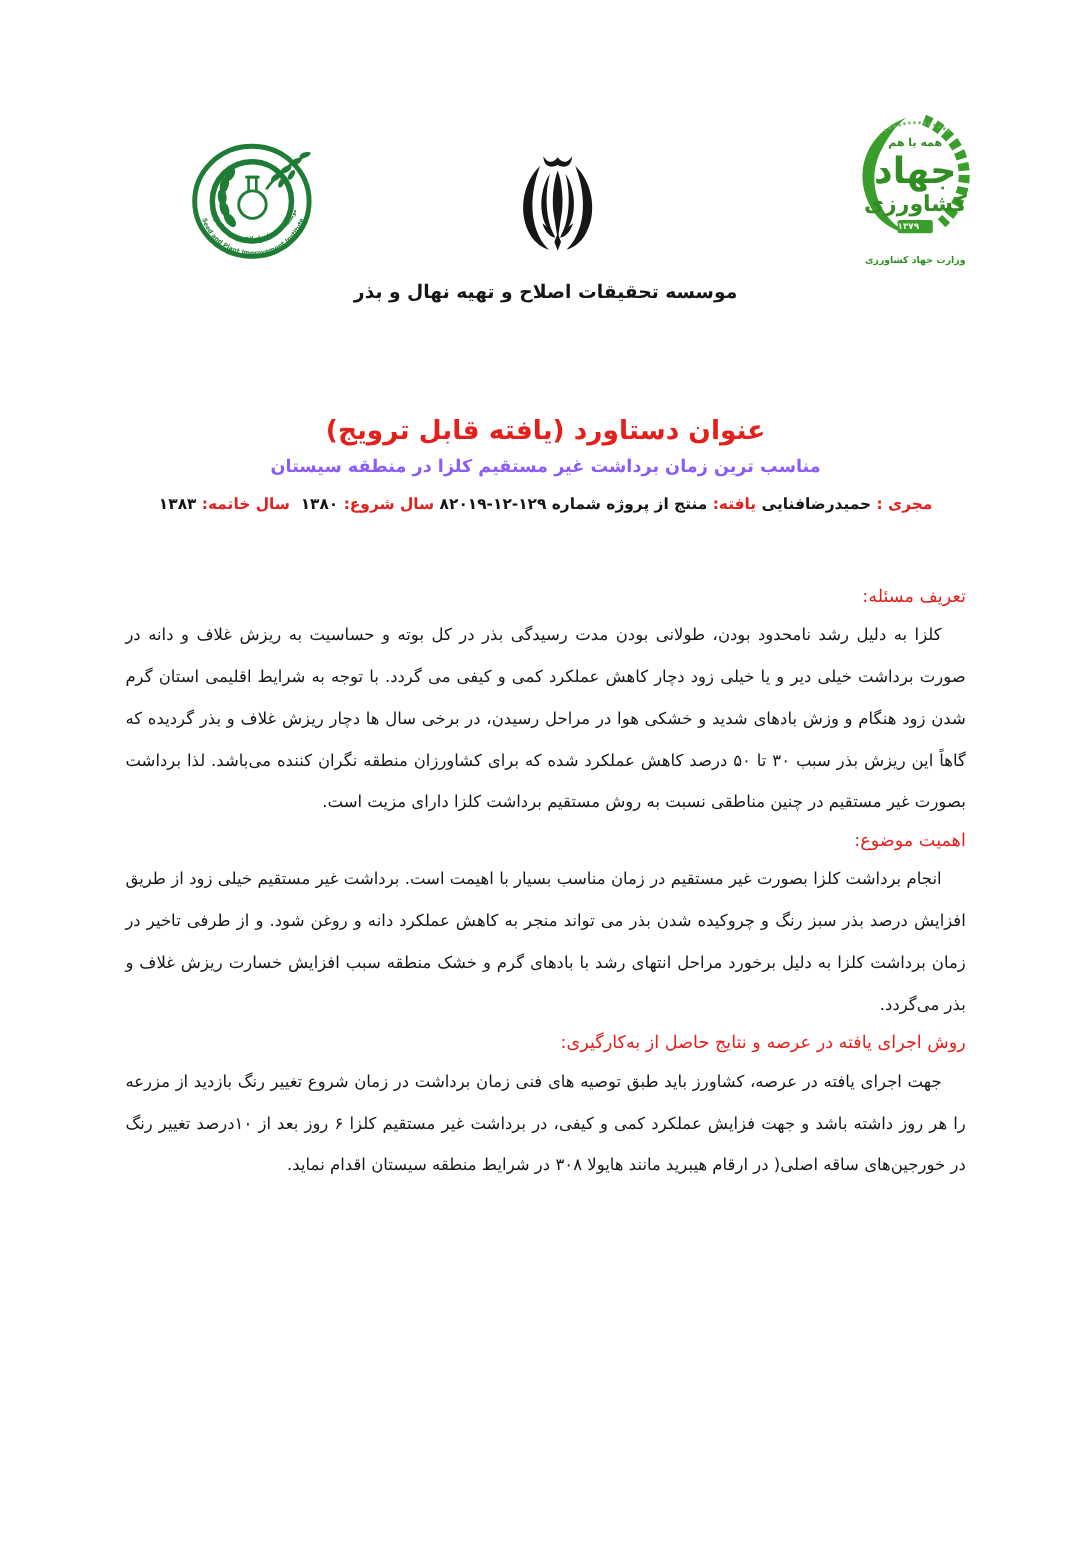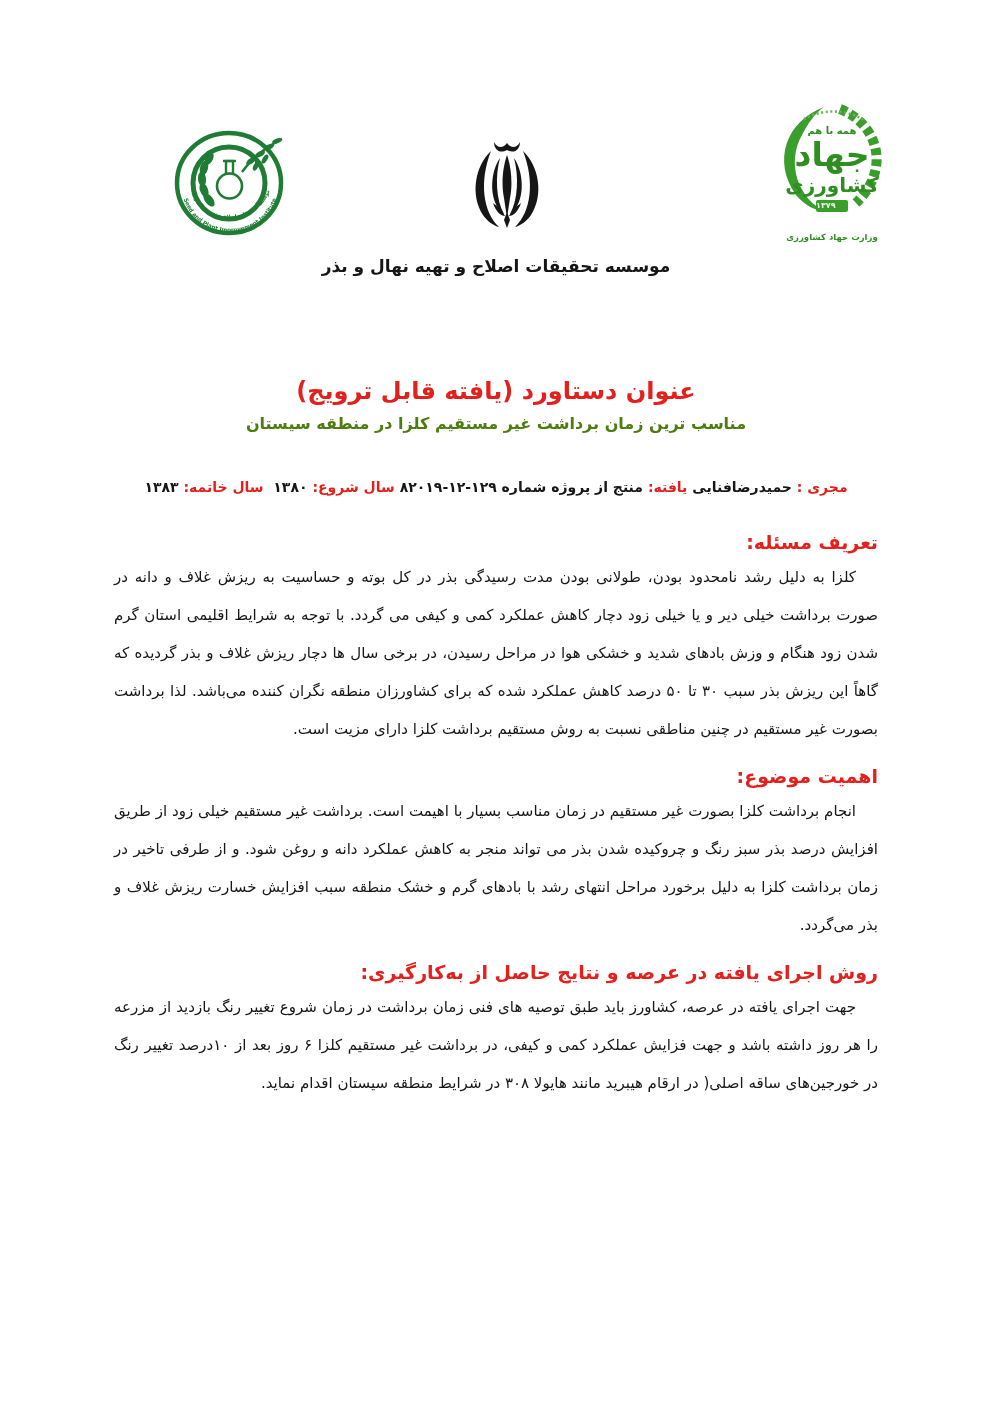--- a/index.html
+++ b/index.html
@@ -18,31 +18,31 @@
   .lr-ribbon{position:absolute;left:54px;top:101px;width:32px;height:12px;background:#3a9e2c;border-radius:2px;
              color:#eaf5e4;font-size:8px;text-align:left;line-height:12px;font-weight:bold;}
   .lr-caption{top:134px;font-size:8.5px;color:#4a9b3a;font-weight:bold;}
 
   
   .header{position:absolute;top:250px;left:0;width:100%;text-align:center;font-weight:bold;
           font-size:17px;line-height:33px;color:#161616;}
   .title{position:absolute;top:377px;left:0;width:100%;text-align:center;font-weight:bold;
          font-size:24px;color:#e3201c;}
   .subtitle{position:absolute;top:414px;left:0;width:100%;text-align:center;font-weight:bold;
-            font-size:16px;color:#4d7c0f;}
+            font-size:16px;color:#8b5cf6;}
   .meta{position:absolute;top:451px;left:0;width:100%;text-align:center;font-weight:bold;
-        font-size:14px;color:#161616;white-space:nowrap;margin-top:28px;}
+        font-size:14px;color:#161616;white-space:nowrap;}
   .meta .red{color:#e3201c;}
   .meta .num{direction:ltr;unicode-bidi:isolate;}
 
   
   .content{position:absolute;top:526px;right:114px;left:114px;text-align:justify;
            font-size:15px;line-height:38px;color:#161616;}
-  .content h3{color:#e3201c;font-size:19px;font-weight:bold;margin:0;line-height:32px;}
-  .content h3.spaced{margin-top:12px;}
+  .content h3{color:#e3201c;font-size:16px;font-weight:normal;margin:0;line-height:32px;}
+  .content h3.spaced{}
   .content p{margin:0;text-indent:22px;text-align:justify;}
   .content p:after{content:"";display:inline-block;width:0;}
 </style>
 </head>
 <body>
 
 <div class="page">
 
   <div class="logo-left">
     <svg width="118" height="112" viewBox="0 0 118 112">

